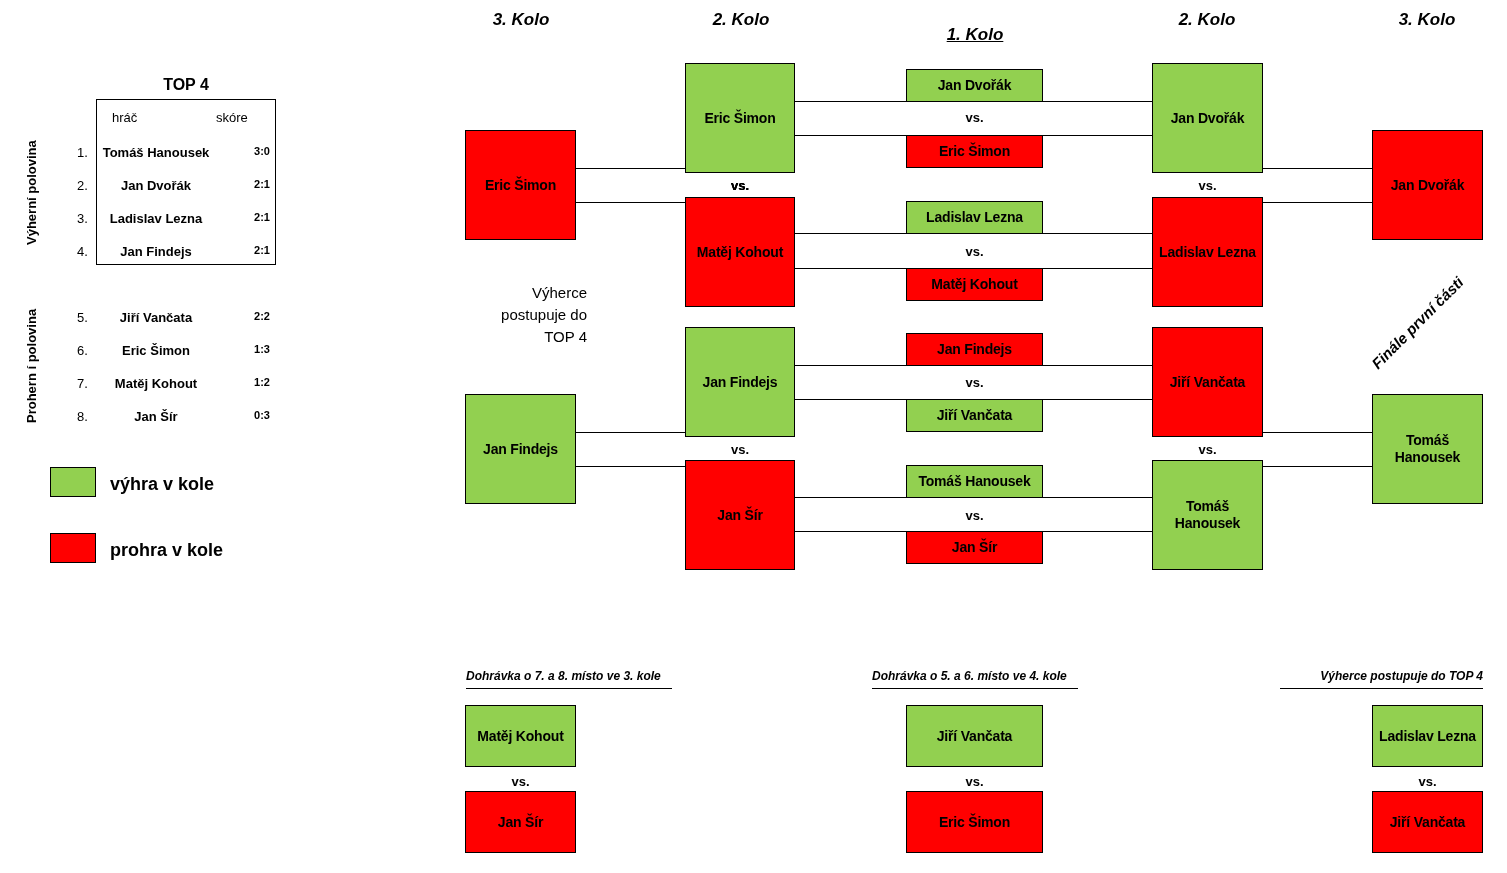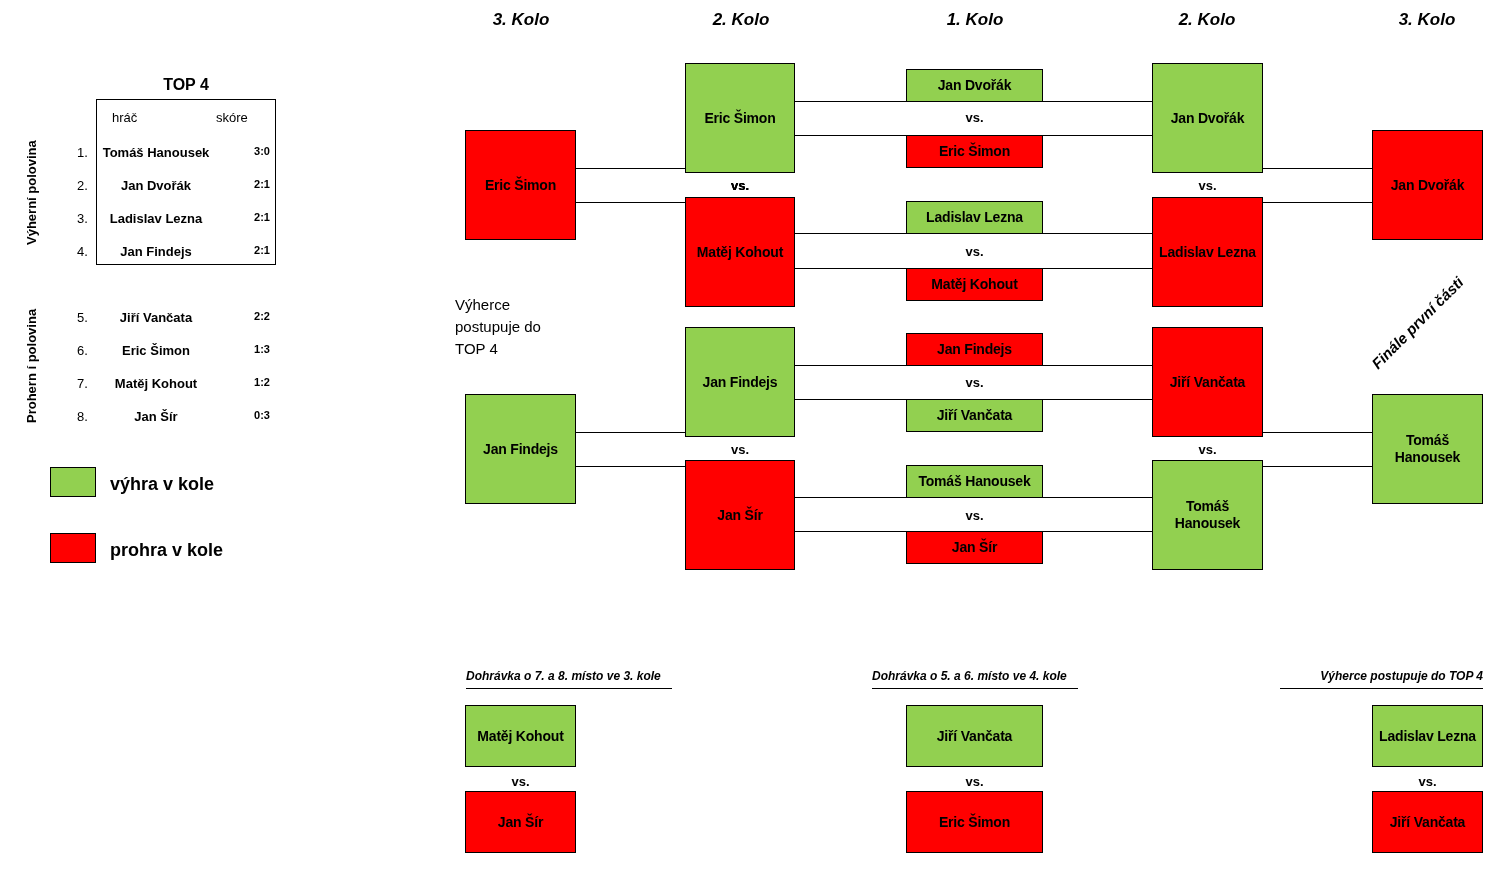--- a/index.html
+++ b/index.html
@@ -158,21 +158,21 @@
     background: #000000;
   }
 </style>
 </head>
 <body>
 
 <div class="stage">
 
   <div class="round-head" style="left:466px; top:10px; width:110px;">3. Kolo</div>
   <div class="round-head" style="left:686px; top:10px; width:110px;">2. Kolo</div>
-  <div class="round-head" style="left:920px; top:10px; width:110px;">1. Kolo</div>
+  <div class="round-head" style="left:920px; top:25px; width:110px;text-decoration:underline;">1. Kolo</div>
   <div class="round-head" style="left:1152px; top:10px; width:110px;">2. Kolo</div>
   <div class="round-head" style="left:1372px; top:10px; width:110px;">3. Kolo</div>
 
   <div class="top4-title" style="left:96px; top:76px; width:180px;">TOP 4</div>
 
   <div class="top4-table" style="left:96px; top:99px; width:180px; height:166px;"></div>
 
   <div class="col-head" style="left:112px; top:110px; width:104px;">hráč</div>
   <div class="col-head" style="left:216px; top:110px; width:54px;">skóre</div>
 
@@ -287,22 +287,22 @@
 
   <div class="box lose" style="left:465px; top:130px; width:111px; height:110px;">Eric Šimon</div>
   <div class="vs" style="left:685px; top:178px; width:110px;">vs.</div>
   <div class="box win" style="left:465px; top:394px; width:111px; height:110px;">Jan Findejs</div>
 
   <div class="box lose" style="left:1372px; top:130px; width:111px; height:110px;">Jan Dvořák</div>
   <div class="box win" style="left:1372px; top:394px; width:111px; height:110px;">Tomáš Hanousek</div>
 
   <div class="vs" style="left:685px; top:178px; width:110px; font-size:13px;">vs.</div>
 
-  <div style="position:absolute; left:455px; top:282px; width:132px; text-align:left;
-              font-size:15px; line-height:1.45;margin-top:12px;">
+  <div style="position:absolute; left:455px; top:282px; width:132px; text-align:right;
+              font-size:15px; line-height:1.45;">
     <div>Výherce</div>
     <div>postupuje do</div>
     <div>TOP 4</div>
   </div>
 
   <div class="diag-label" style="left:1368px; top:360px;">Finále první části</div>
 
   <div class="note" style="left:466px; top:669px;">Dohrávka o 7. a 8. místo ve 3. kole</div>
   <div class="rule" style="left:466px; top:688px; width:206px;"></div>
   <div class="box win" style="left:465px; top:705px; width:111px; height:62px;">Matěj Kohout</div>

